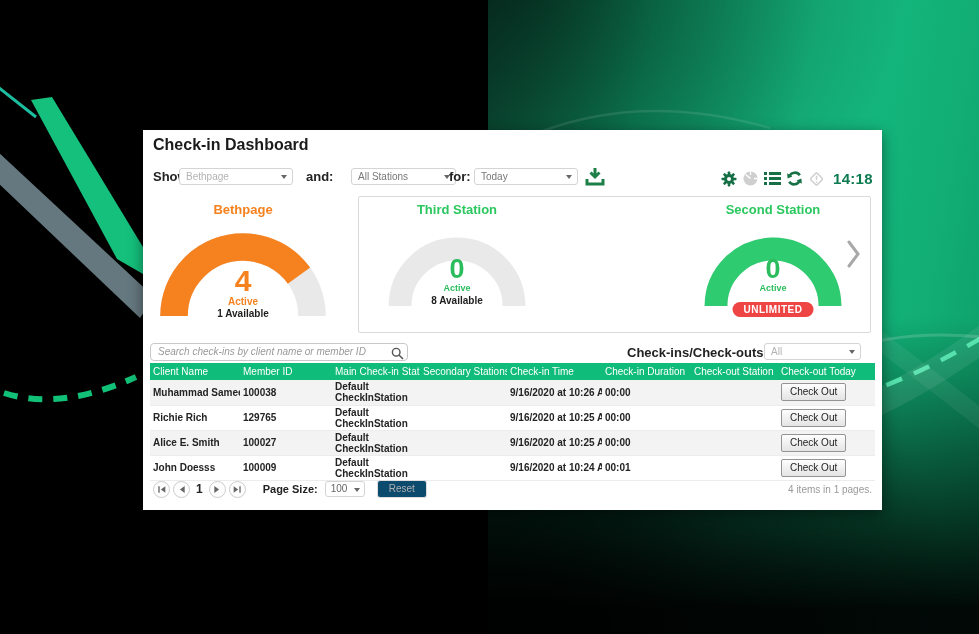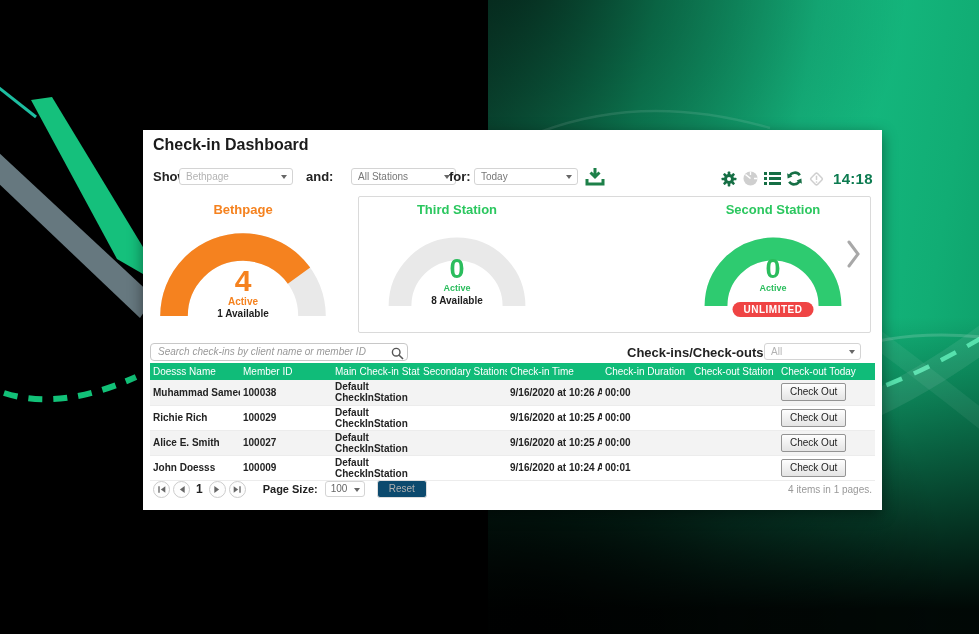--- a/index.html
+++ b/index.html
@@ -244,21 +244,21 @@
           <col style="width:92px">
           <col style="width:88px">
           <col style="width:87px">
         <col style="width:95px">
           <col style="width:89px">
           <col style="width:87px">
           <col style="width:97px">
       </colgroup>
       <thead>
         <tr>
-          <th>Doesss Name</th>
+          <th>Client Name</th>
           <th>Member ID</th>
           <th>Main Check-in Station</th>
           <th>Secondary Stations</th>
           <th>Check-in Time</th>
           <th>Check-in Duration</th>
           <th>Check-out Station</th>
           <th>Check-out Today</th>
         </tr>
       </thead>
       <tbody id="tbody">
@@ -273,21 +273,21 @@
         <td><span>9/16/2020 at 10:26 AM</span></td>
         <td><span>00:00</span></td>
         <td><span></span></td>
         <td>
           <button class="checkout-btn">Check Out</button>
         </td>
       </tr>
 
       <tr>
         <td><span>Richie Rich</span></td>
-        <td><span>100029</span></td>
+        <td><span>129765</span></td>
         <td class="station-cell">
           <span>Default</span>
               <span>CheckInStation</span>
         </td>
         <td><span></span></td>
         <td><span>9/16/2020 at 10:25 AM</span></td>
         <td><span>00:00</span></td>
         <td><span></span></td>
         <td>
           <button class="checkout-btn">Check Out</button>

